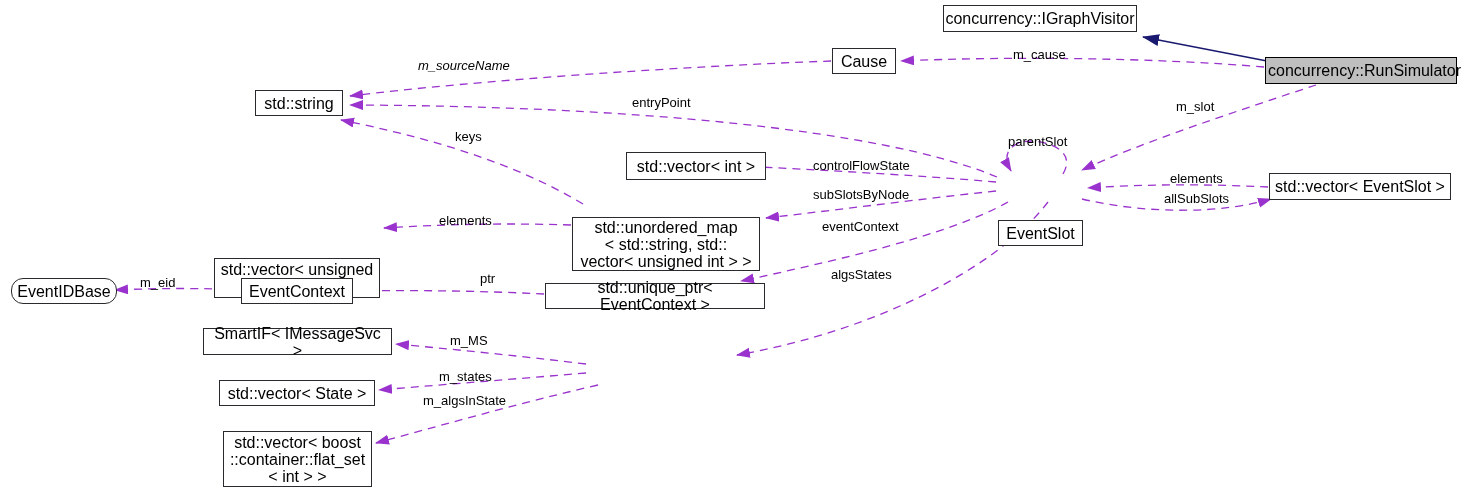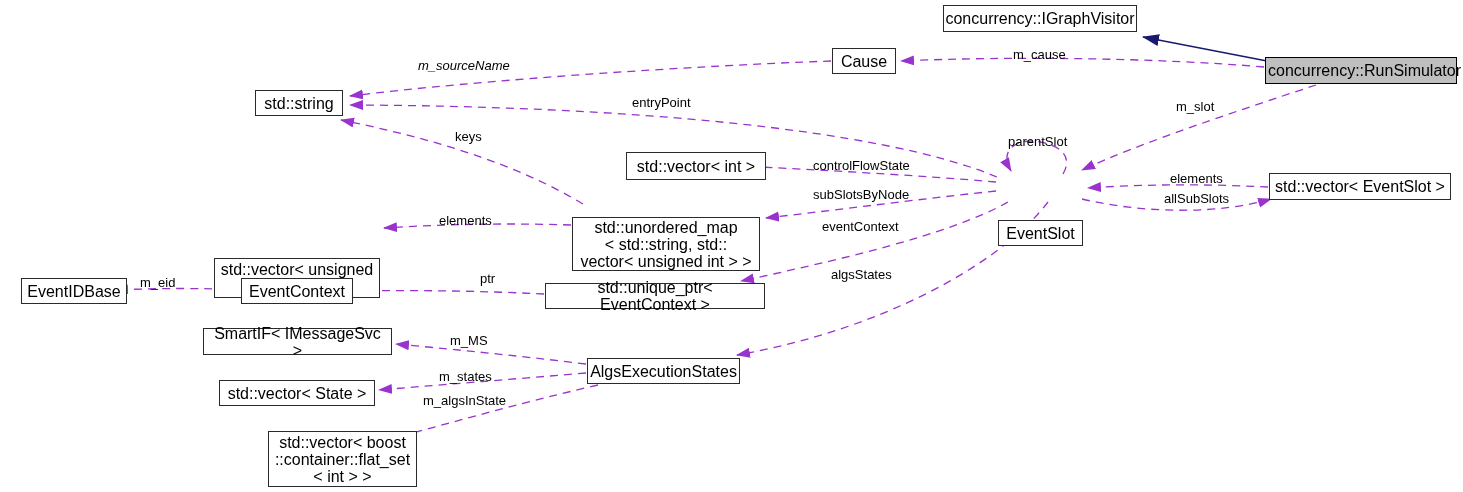--- a/index.html
+++ b/index.html
@@ -97,33 +97,32 @@
 &lt; std::string, std::
 vector&lt; unsigned int &gt; &gt;</div>
 
   <div class="node" style="left:998px;top:175px;width:85px;height:26px;margin-top:45px;">EventSlot</div>
 
   <div class="node" style="left:1269px;top:173px;width:182px;height:27px;">std::vector&lt; EventSlot &gt;</div>
 
   <div class="node" style="left:214px;top:210px;width:166px;height:40px;margin-top:48px;">std::vector&lt; unsigned
 int &gt;</div>
 
-  <div class="node" style="left:21px;top:278px;width:106px;height:26px;">EventIDBase</div>
+  <div class="node" style="left:11px;top:278px;width:106px;height:26px;border-radius:12px;">EventIDBase</div>
 
   <div class="node" style="left:241px;top:278px;width:112px;height:26px;">EventContext</div>
 
   <div class="node" style="left:203px;top:328px;width:189px;height:27px;">SmartIF&lt; IMessageSvc &gt;</div>
 
   <div class="node" style="left:545px;top:283px;width:220px;height:26px;">std::unique_ptr&lt; EventContext &gt;</div>
 
-  <div class="node" style="left:587px;top:358px;width:153px;height:26px;">AlgsExecutionStates</div>
 
   <div class="node" style="left:219px;top:380px;width:156px;height:26px;">std::vector&lt; State &gt;</div>
 
-  <div class="node" style="left:223px;top:431px;width:149px;height:56px;margin-left:45px;">std::vector&lt; boost
+  <div class="node" style="left:223px;top:431px;width:149px;height:56px;">std::vector&lt; boost
 ::container::flat_set
 &lt; int &gt; &gt;</div>
 
   <div class="elabel" style="left:418px;top:59px;font-style:italic;">m_sourceName</div>
   <div class="elabel" style="left:1013px;top:48px;">m_cause</div>
   <div class="elabel" style="left:1176px;top:100px;">m_slot</div>
   <div class="elabel" style="left:632px;top:96px;">entryPoint</div>
   <div class="elabel" style="left:455px;top:130px;">keys</div>
   <div class="elabel" style="left:1008px;top:135px;">parentSlot</div>
   <div class="elabel" style="left:813px;top:159px;">controlFlowState</div>

